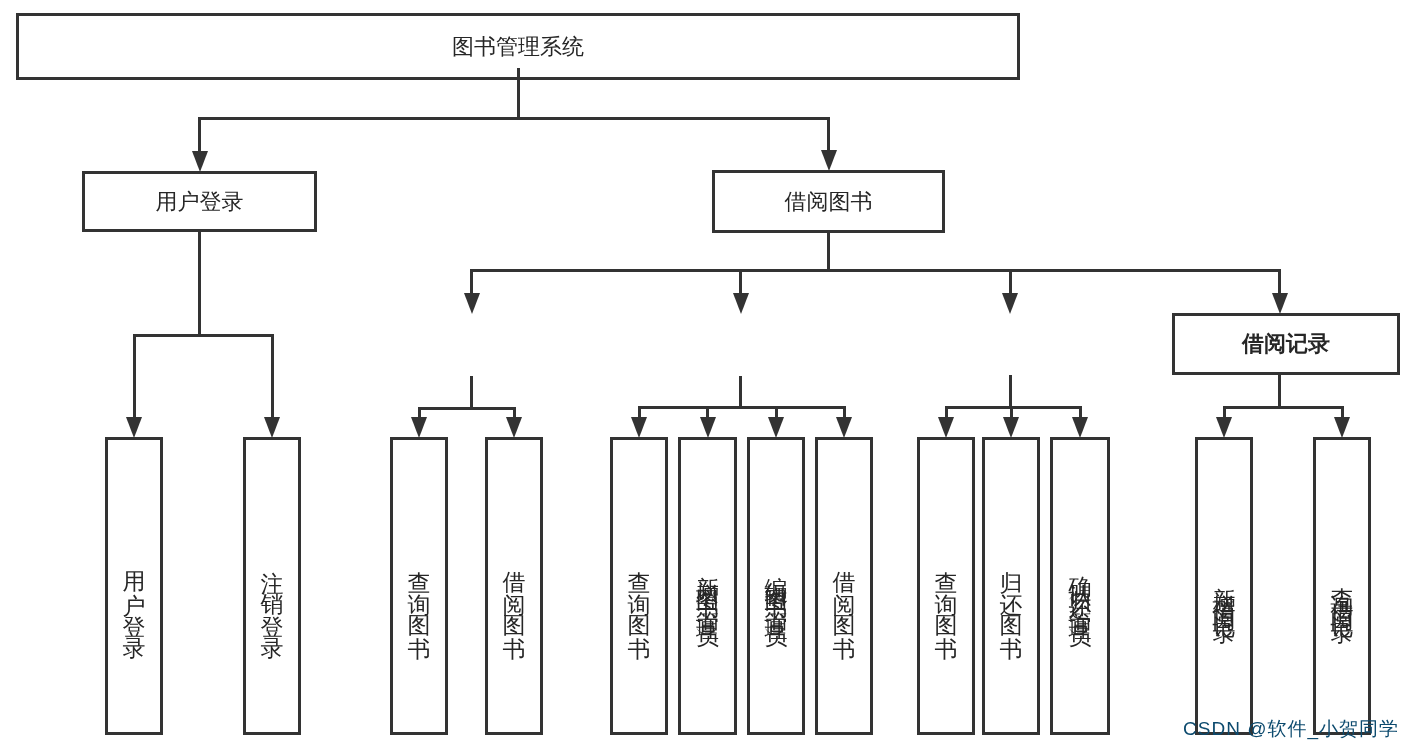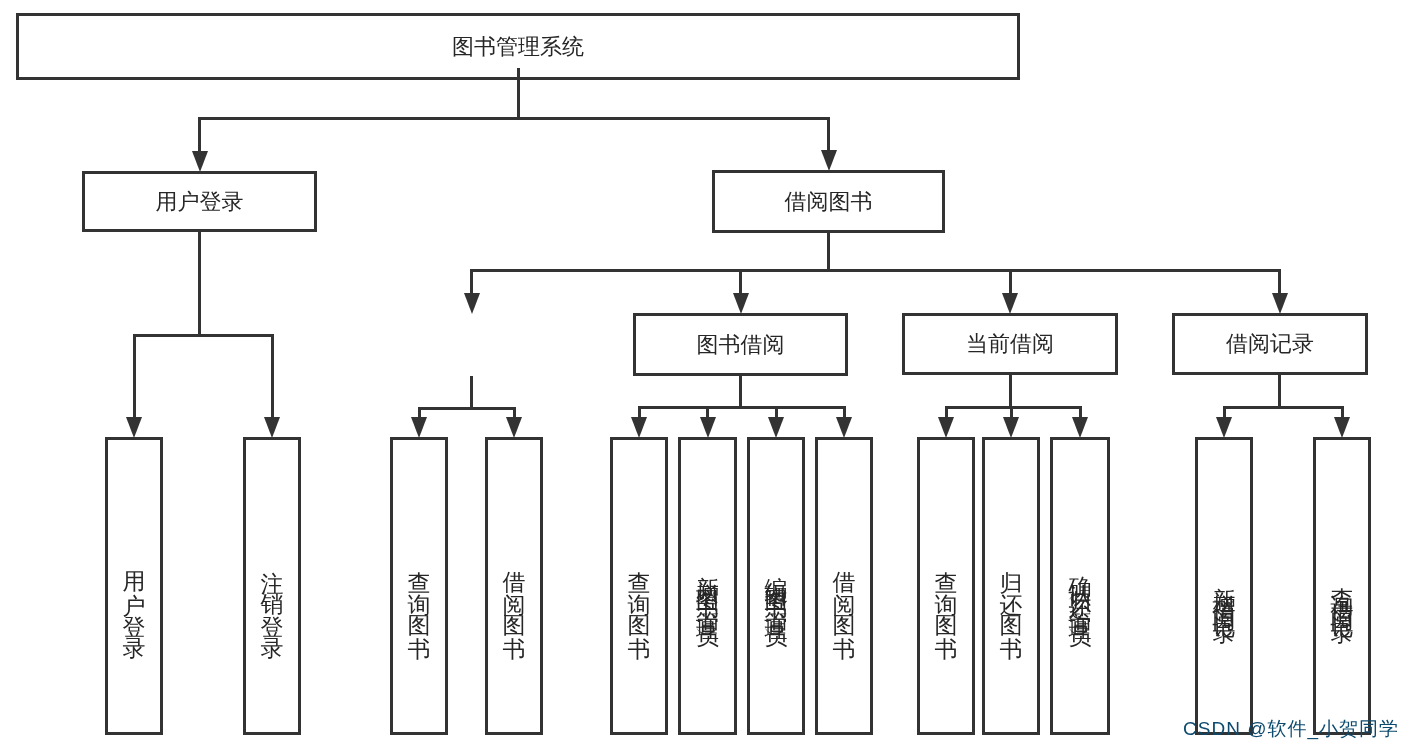--- a/index.html
+++ b/index.html
@@ -67,27 +67,21 @@
     </div>
     <div class="node" style="left: 712px; top: 170px; width: 233px; height: 63px;">
       <span>借阅图书</span>
     </div>
     <div class="node vnode short" style="left: 105px; top: 437px; width: 58px; height: 298px;">
       <span>用户登录</span>
     </div>
     <div class="node vnode short" style="left: 243px; top: 437px; width: 58px; height: 298px;">
       <span>注销登录</span>
     </div>
-    <div class="node" style="left: 633px; top: 313px; width: 215px; height: 63px;">
-      <span>图书借阅</span>
-    </div>
-    <div class="node" style="left: 902px; top: 313px; width: 216px; height: 62px;">
-      <span>当前借阅</span>
-    </div>
-    <div class="node" style="left: 1172px; top: 313px; width: 196px; height: 62px;">
+    <div class="node" style="left: 1172px; top: 313px; width: 228px; height: 62px; font-weight: bold;">
       <span>借阅记录</span>
     </div>
     <div class="node vnode short" style="left: 390px; top: 437px; width: 58px; height: 298px;">
       <span>查询图书</span>
     </div>
     <div class="node vnode short" style="left: 485px; top: 437px; width: 58px; height: 298px;">
       <span>借阅图书</span>
     </div>
     <div class="node vnode short" style="left: 610px; top: 437px; width: 58px; height: 298px;">
       <span>查询图书</span>

